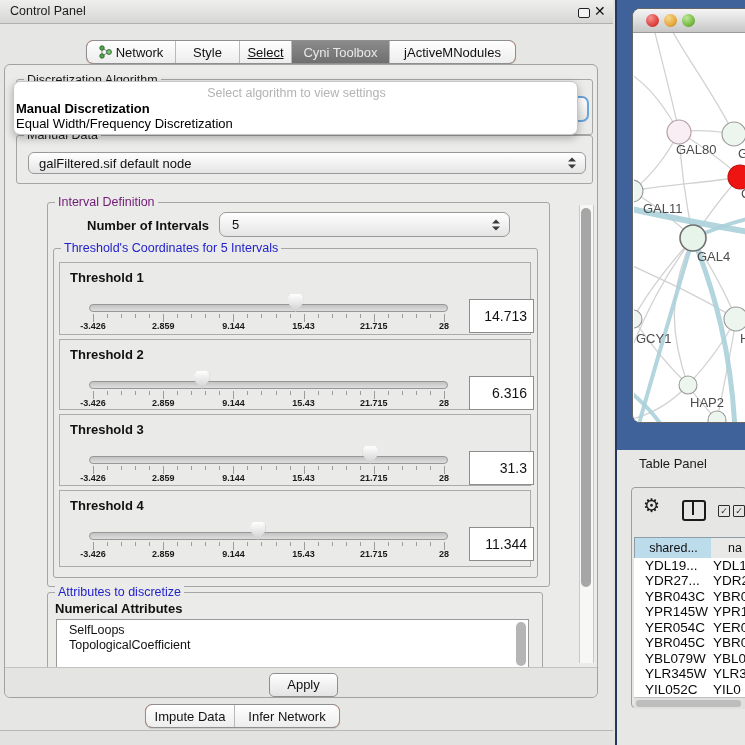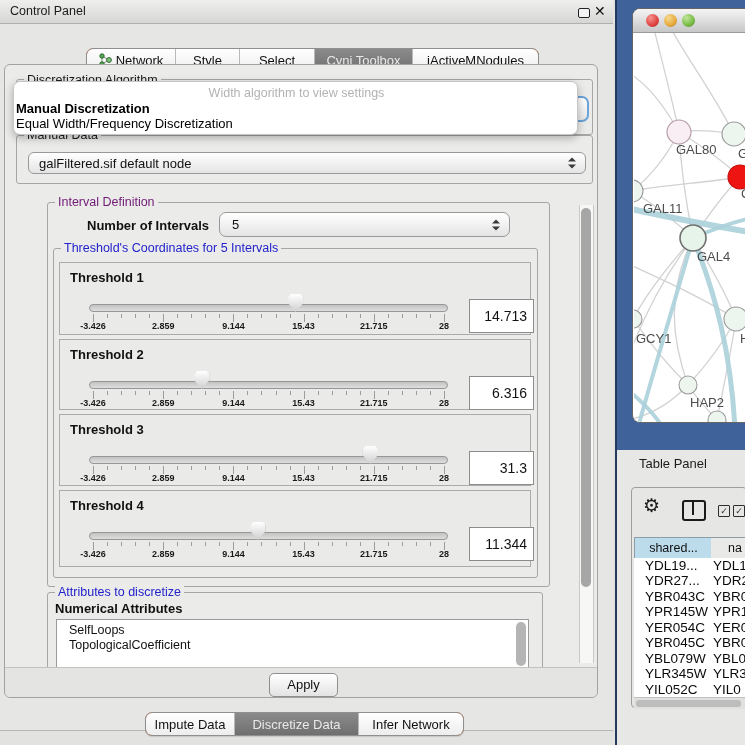--- a/index.html
+++ b/index.html
@@ -8,21 +8,21 @@
   .abs{position:absolute;box-sizing:border-box;}
 
   
   .cp-window{left:0;top:0;width:613px;height:731px;background:#e6e6e4;border-bottom:1px solid #b7b7b7;}
   .cp-titlebar{left:0;top:0;width:613px;height:24px;background:linear-gradient(#efefed,#d6d6d4);border-bottom:1px solid #b0b0b0;}
   .cp-title{left:10px;top:4px;font-size:12.5px;color:#1c1c1c;}
   .float-btn{left:578px;top:8px;width:12px;height:10px;border:1.6px solid #222;border-radius:2px;background:#f4f4f4;}
   .close-btn{left:594px;top:3px;font-size:14px;font-weight:bold;color:#111;}
 
   
-  .seg-bar{display:flex;height:24px;background:#c2410c;border:1px solid #8f8f8f;border-radius:7px;overflow:hidden;box-shadow:0 1px 1px rgba(0,0,0,.12);margin-top:8px;}
+  .seg-bar{display:flex;height:24px;background:#c2410c;border:1px solid #8f8f8f;border-radius:7px;overflow:hidden;box-shadow:0 1px 1px rgba(0,0,0,.12);}
   .seg{display:flex;align-items:center;justify-content:center;gap:4px;font-size:13px;color:#111;background:linear-gradient(#ffffff,#ededed);border-left:1px solid #b9b9b9;box-sizing:border-box;}
   .seg:first-child{border-left:none;}
   .seg.sel{background:linear-gradient(#8b8b8b,#6f6f6f);color:#e9e9e9;}
   #top-tabs{left:86px;top:40px;}
   #bottom-tabs{left:145px;top:704px;}
 
   .cp-content{left:4px;top:64px;width:594px;height:634px;background:#ebebe9;border:1px solid #a2a2a2;border-radius:6px;}
 
   
   .group{border:1px solid #a6a6a6;border-radius:3px;}
@@ -114,21 +114,21 @@
             <line x1="3" y1="3" x2="3" y2="11" stroke="#8a8a8a"></line>
             <circle cx="3" cy="3" r="2.2" fill="#56a556" stroke="#2d6e2d"></circle>
             <circle cx="3" cy="11" r="2.2" fill="#56a556" stroke="#2d6e2d"></circle>
             <circle cx="10" cy="7" r="2.4" fill="#7ec47e" stroke="#2d6e2d"></circle>
           </svg>
           <span>Network</span>
         </div>
         <div class="seg" style="width: 64px;">
           <span>Style</span>
         </div>
-        <div class="seg" style="width: 75px; text-decoration: underline;">
+        <div class="seg" style="width: 52px; text-decoration: underline;">
           <span>Select</span>
         </div>
         <div class="seg sel" style="width: 98px;">
           <span>Cyni Toolbox</span>
         </div>
         <div class="seg" style="width: 126px;">
           <span>jActiveMNodules</span>
         </div>
       </div>
 
@@ -325,31 +325,28 @@
     <div class="abs out-thumb"></div>
 
     <div class="abs apply-bar">
       <div class="apply-btn">Apply</div>
     </div>
 
     <div class="abs seg-bar" id="bottom-tabs">
         <div class="seg" style="width: 88px;">
           <span>Impute Data</span>
         </div>
-        <div class="seg sel" style="width: 124px;">
-          <span>Discretize Data</span>
-        </div>
         <div class="seg" style="width: 105px;">
           <span>Infer Network</span>
         </div>
       </div>
   </div>
 
   <div class="abs popup">
-    <div class="abs popup-hint">Width algorithm to view settings</div>
+    <div class="abs popup-hint">Select algorithm to view settings</div>
     <div class="abs popup-opt1">Manual Discretization</div>
     <div class="abs popup-opt2">Equal Width/Frequency Discretization</div>
   </div>
 
   <div class="abs right-side">
     <div class="abs net-frame">
       <div class="abs mac-window">
         <div class="mac-titlebar">
           <span class="light red" style="left:13px;"></span>
           <span class="light yellow" style="left:31px;"></span>

